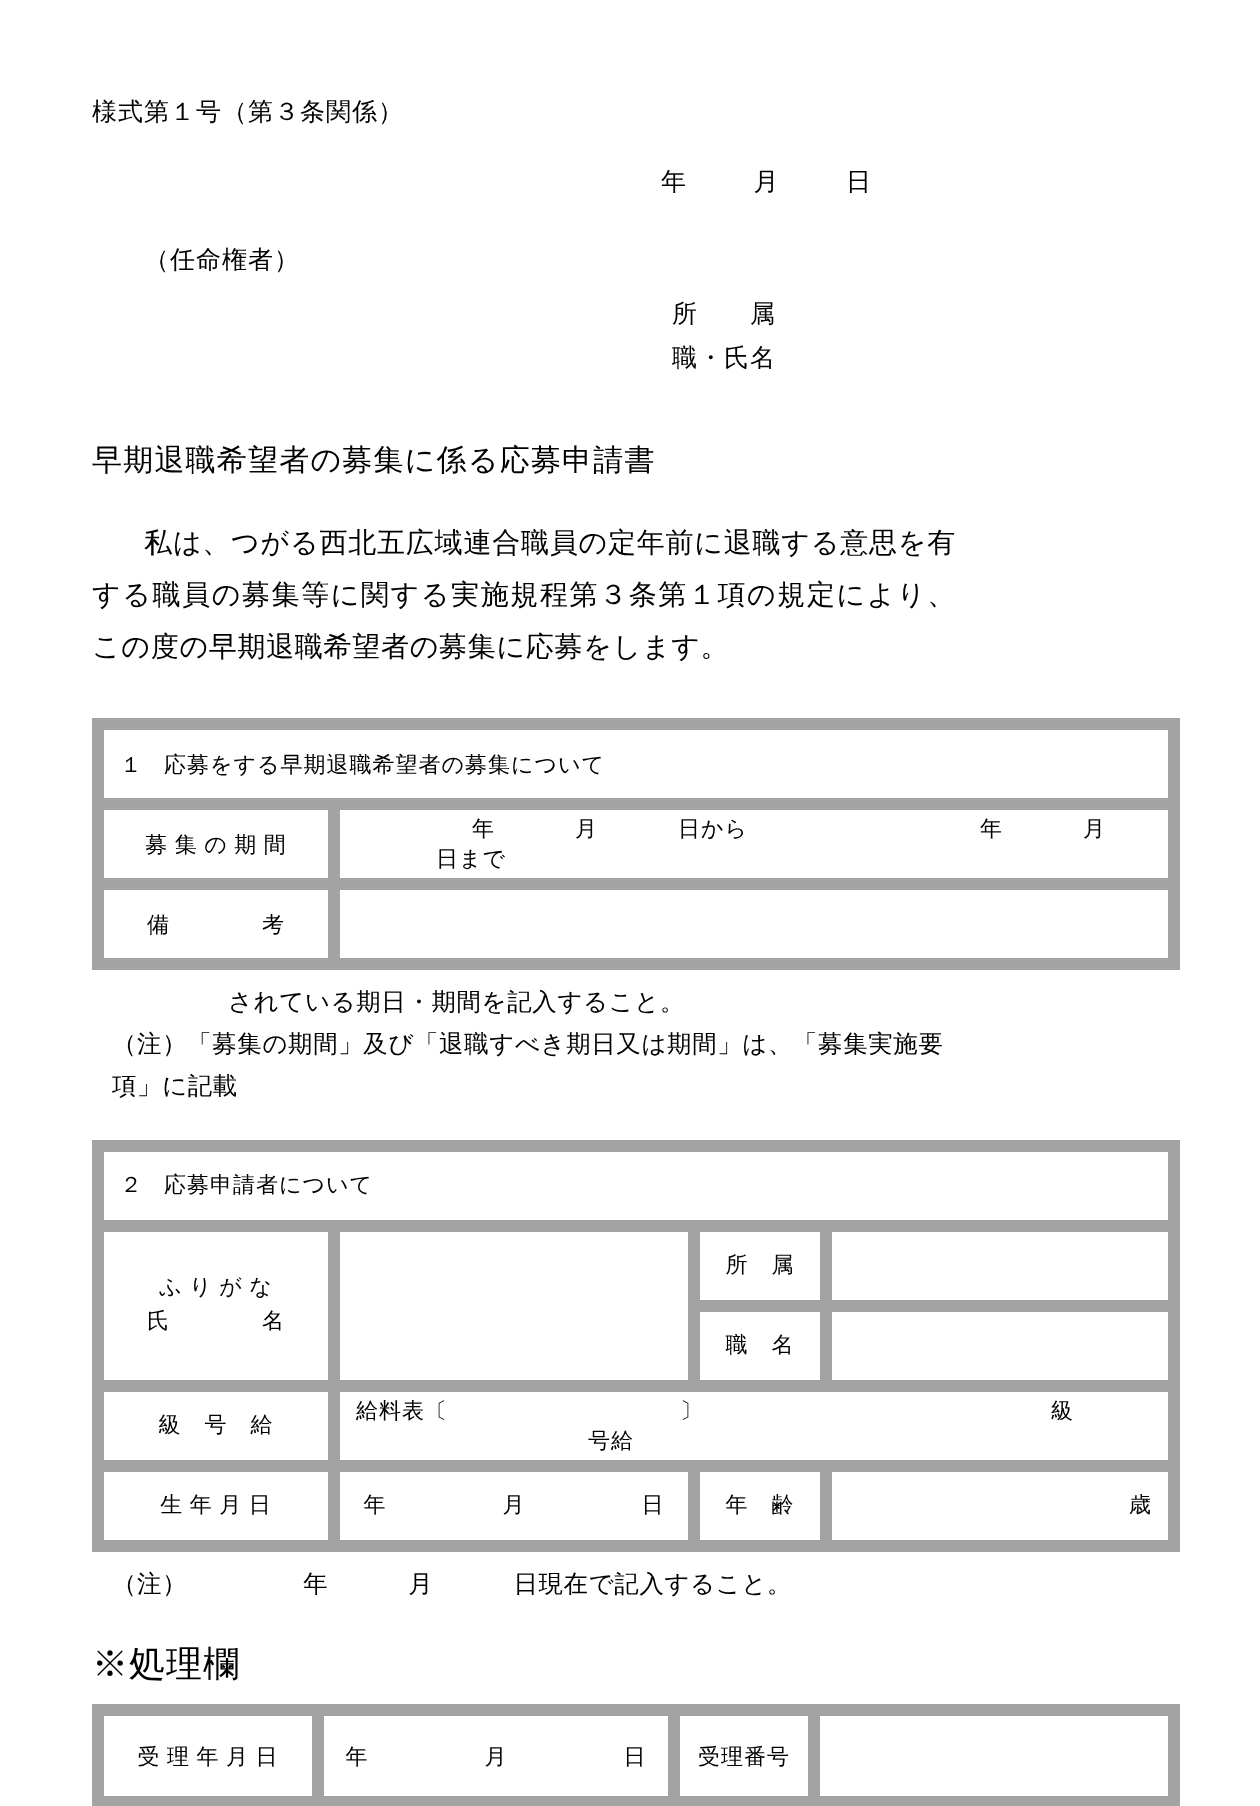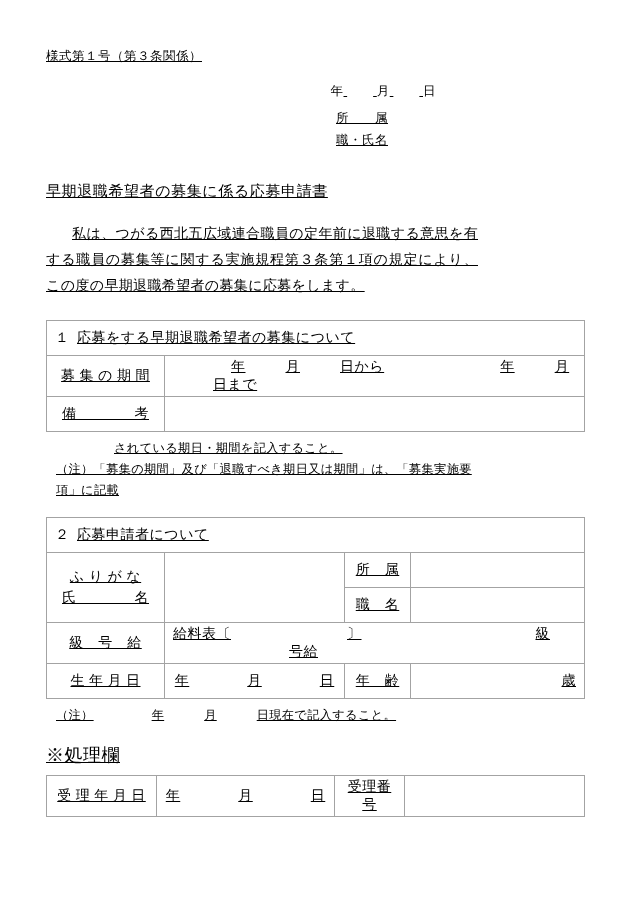--- a/index.html
+++ b/index.html
@@ -15,21 +15,20 @@
     font-size: 12px;
     position: relative;
     overflow: hidden;
   }
   .page {
     position: relative;
     width: 524px;
     height: 903px;
     box-sizing: border-box;
     padding: 40px 46px 0 46px;
-    text-decoration: underline;
   }
   .form-no {
     font-size: 12.5px;
     letter-spacing: 0.5px;
     margin-top: 8px;
   }
   .date-line {
     margin-top: 18px;
     text-align: right;
     padding-right: 42px;
@@ -66,23 +65,23 @@
     text-align: justify;
   }
   .intro .indent { display: inline-block; width: 26px; }
 
   table.grid {
     border-collapse: collapse;
     width: 538px;
     table-layout: fixed;
   }
   table.grid td {
-    border: 1px solid #a3a3a3;
+    border: 6px solid #a3a3a3;
     height: 30px;
-    font-size: 14px;
+    font-size: 11px;
     letter-spacing: 0.5px;
     padding: 2px 8px;
     vertical-align: middle;
   }
   .sec-head {
     font-size: 12.3px;
     letter-spacing: 0.5px;
   }
   .sec-head .num { display: inline-block; width: 22px; }
   .tbl1 { margin-top: 22px; }
@@ -121,20 +120,21 @@
   <div class="form-no">様式第１号（第３条関係）</div>
 
   <div class="date-line">
     <span>年</span>
     <span class="gap-sm"></span>
     <span>月</span>
     <span class="gap-sm"></span>
     <span>日</span>
   </div>
 
+  <div class="appointer">（任命権者）</div>
 
   <div class="affil-block">
     <span class="affil-row">所　　属</span>
     <span class="affil-row">職・氏名</span>
   </div>
 
   <div class="doc-title">早期退職希望者の募集に係る応募申請書</div>
 
   <div class="intro"><span class="indent"></span><span>私は、つがる西北五広域連合職員の定年前に退職する意思を有する職員の募集等に関する実施規程第３条第１項の規定により、この度の早期退職希望者の募集に応募をします。</span></div>
 

